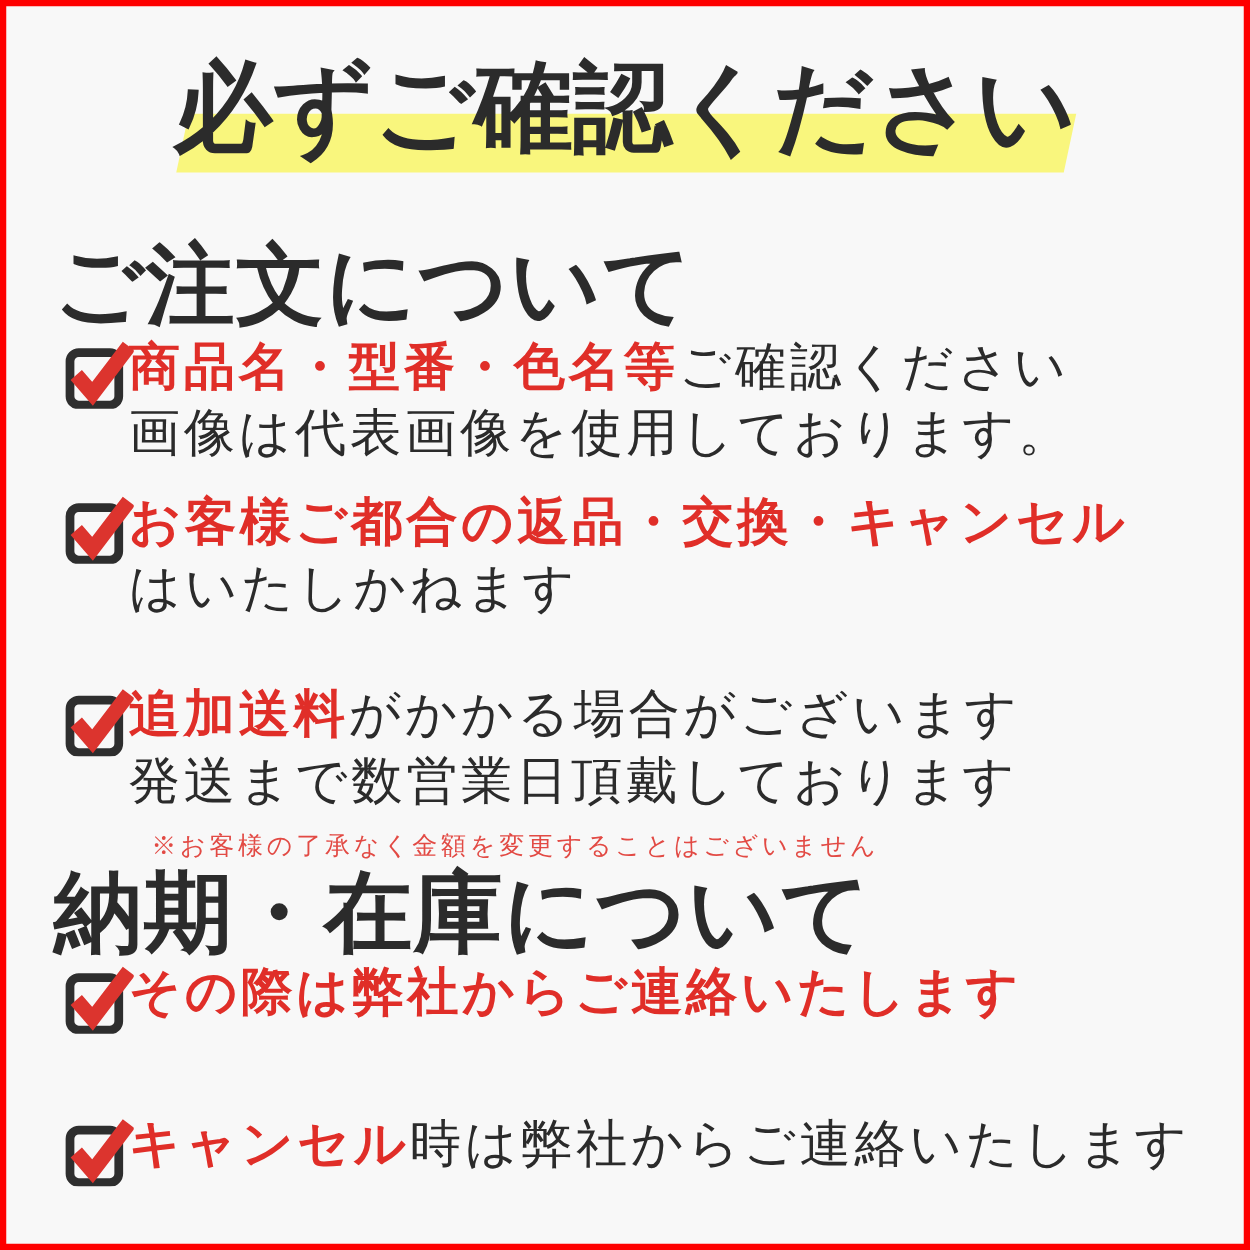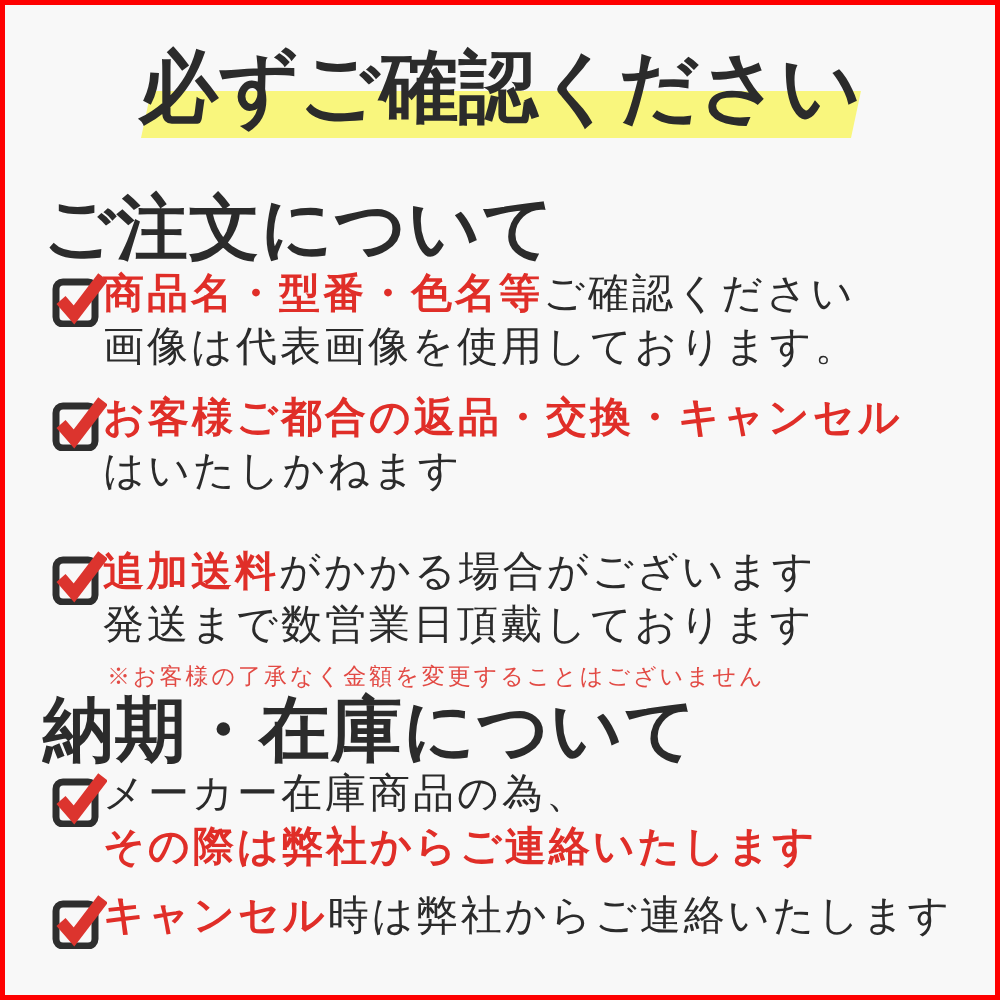--- a/index.html
+++ b/index.html
@@ -78,22 +78,22 @@
     top: 2px;
     width: 56px;
     height: 58px;
   }
   .cb-box { fill: none; stroke: var(--checkbox-dark); stroke-width: 7; }
   .cb-check { fill: none; stroke: var(--check-red); stroke-width: 12; stroke-linecap: butt; stroke-linejoin: miter; }
   .seg-red { color: var(--text-red); font-weight: 700; }
   .seg-black { color: var(--text-black); font-weight: 400; }
   .note {
     margin-top: 9px;
-    margin-left: 4px;
-    font-size: 23px;
+    margin-left: 18px;
+    font-size: 20px;
     line-height: 34px;
     letter-spacing: 3px;
     color: var(--note-red);
   }
 </style>
 </head>
 <body>
 
 <div class="frame">
 
@@ -143,23 +143,20 @@
   </div>
 
   <div class="section-heading heading-2">納期・在庫について</div>
 
   <div class="item item-1-0">
     <svg class="cb-icon" viewBox="0 0 56 58" aria-hidden="true">
       <rect class="cb-box" x="5" y="13" width="39" height="42" rx="7"></rect>
       <path class="cb-check" d="M10 31 L23 46 L52 8"></path>
     </svg>
     <div class="line">
-      <span class="seg-black">メーカー在庫商品の為、</span>
-    </div>
-    <div class="line">
       <span class="seg-red">その際は弊社からご連絡いたします</span>
     </div>
   </div>
 
   <div class="item item-1-1">
     <svg class="cb-icon" viewBox="0 0 56 58" aria-hidden="true">
       <rect class="cb-box" x="5" y="13" width="39" height="42" rx="7"></rect>
       <path class="cb-check" d="M10 31 L23 46 L52 8"></path>
     </svg>
     <div class="line">

